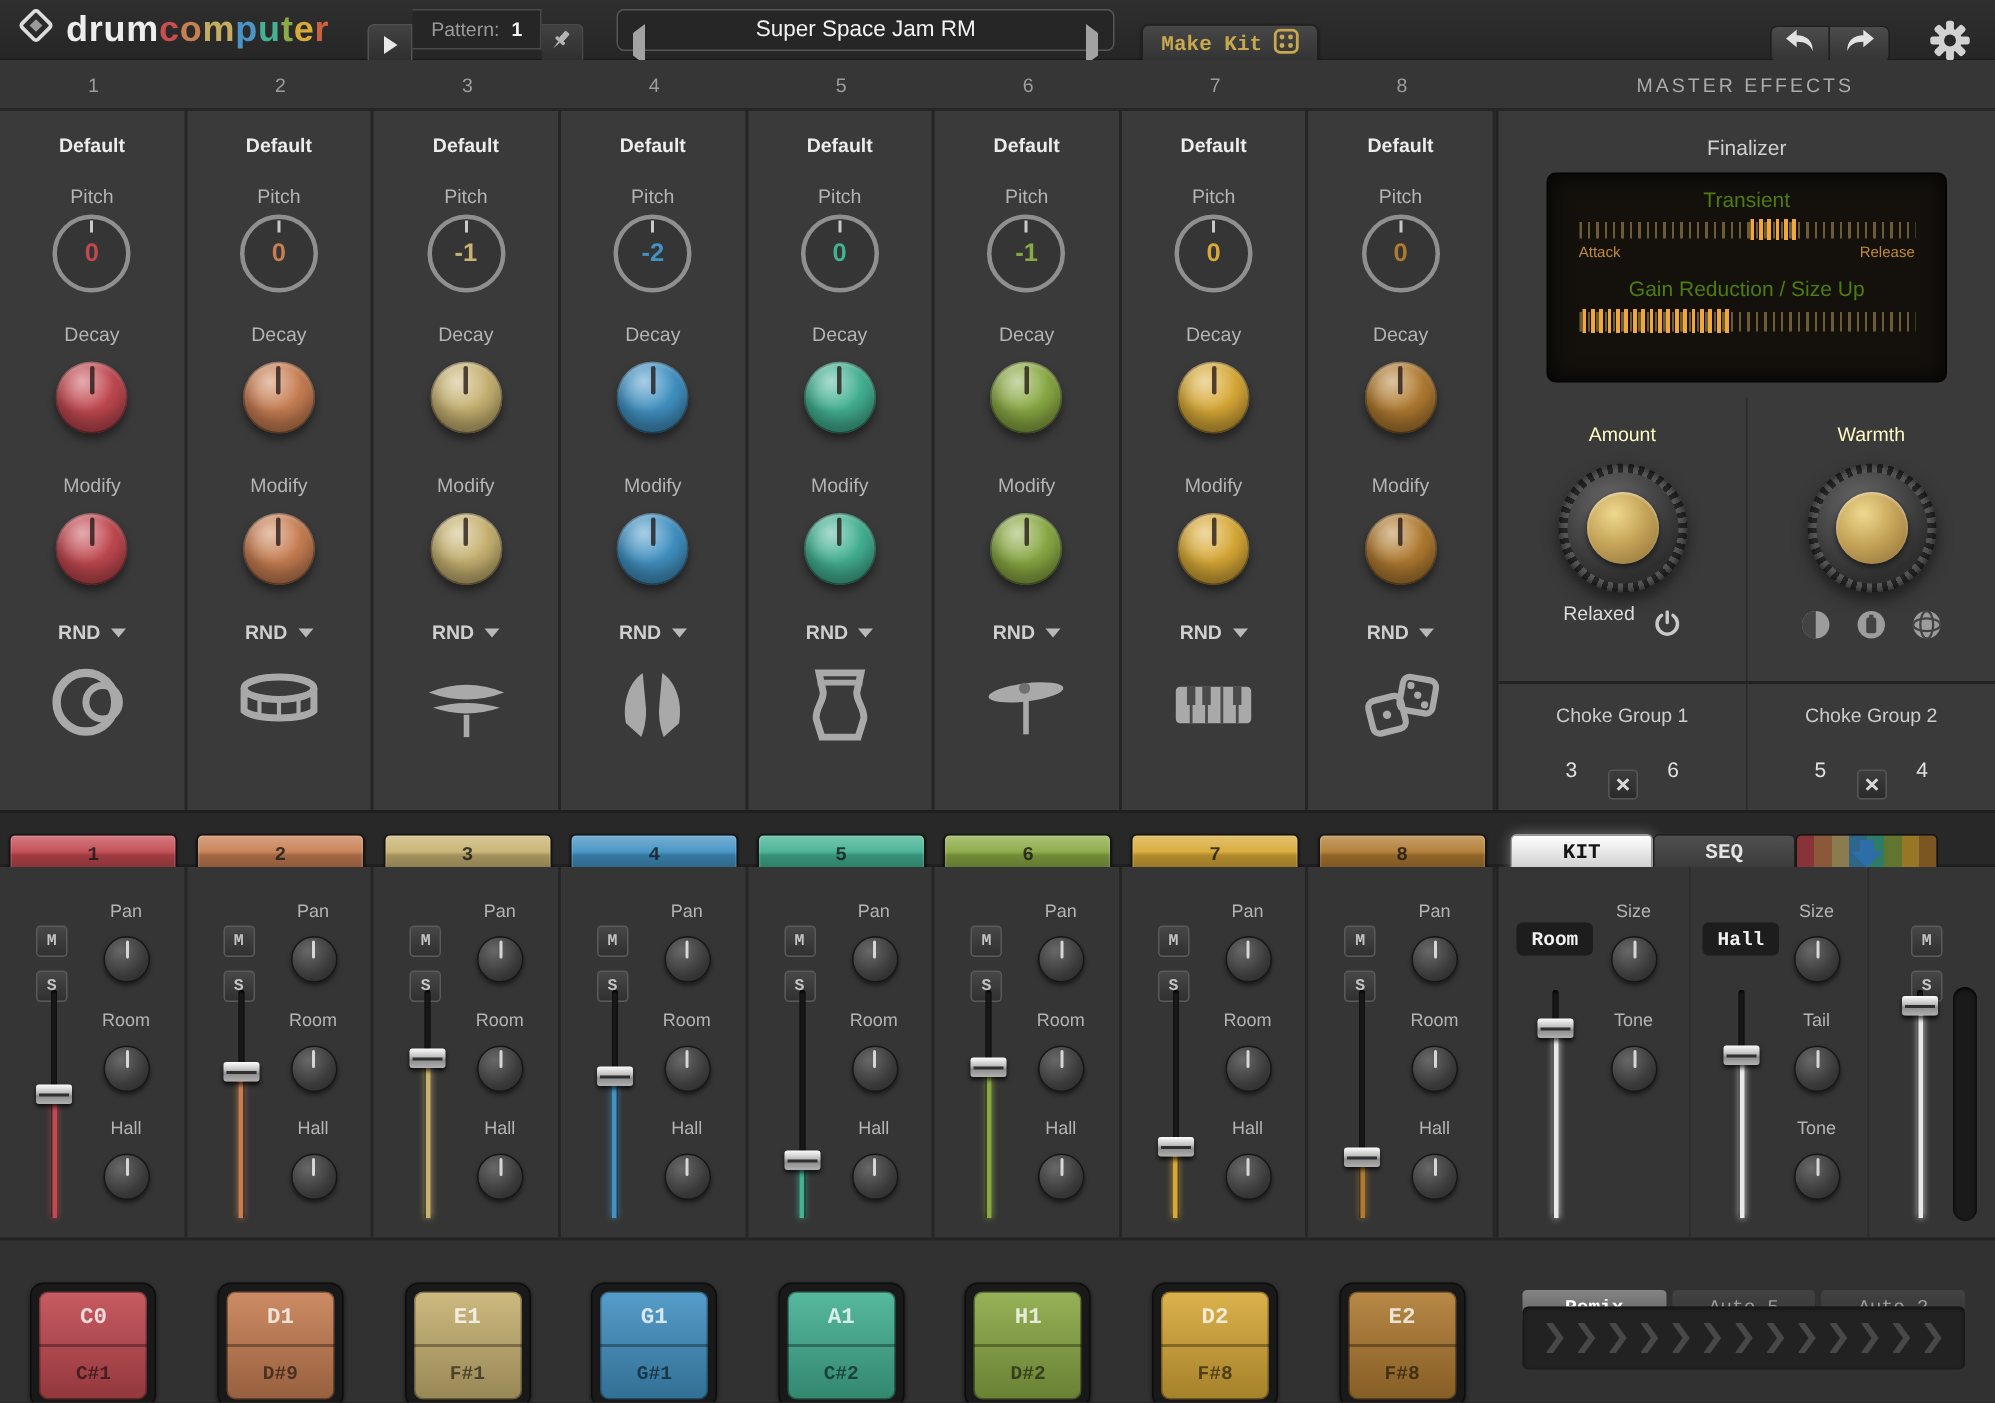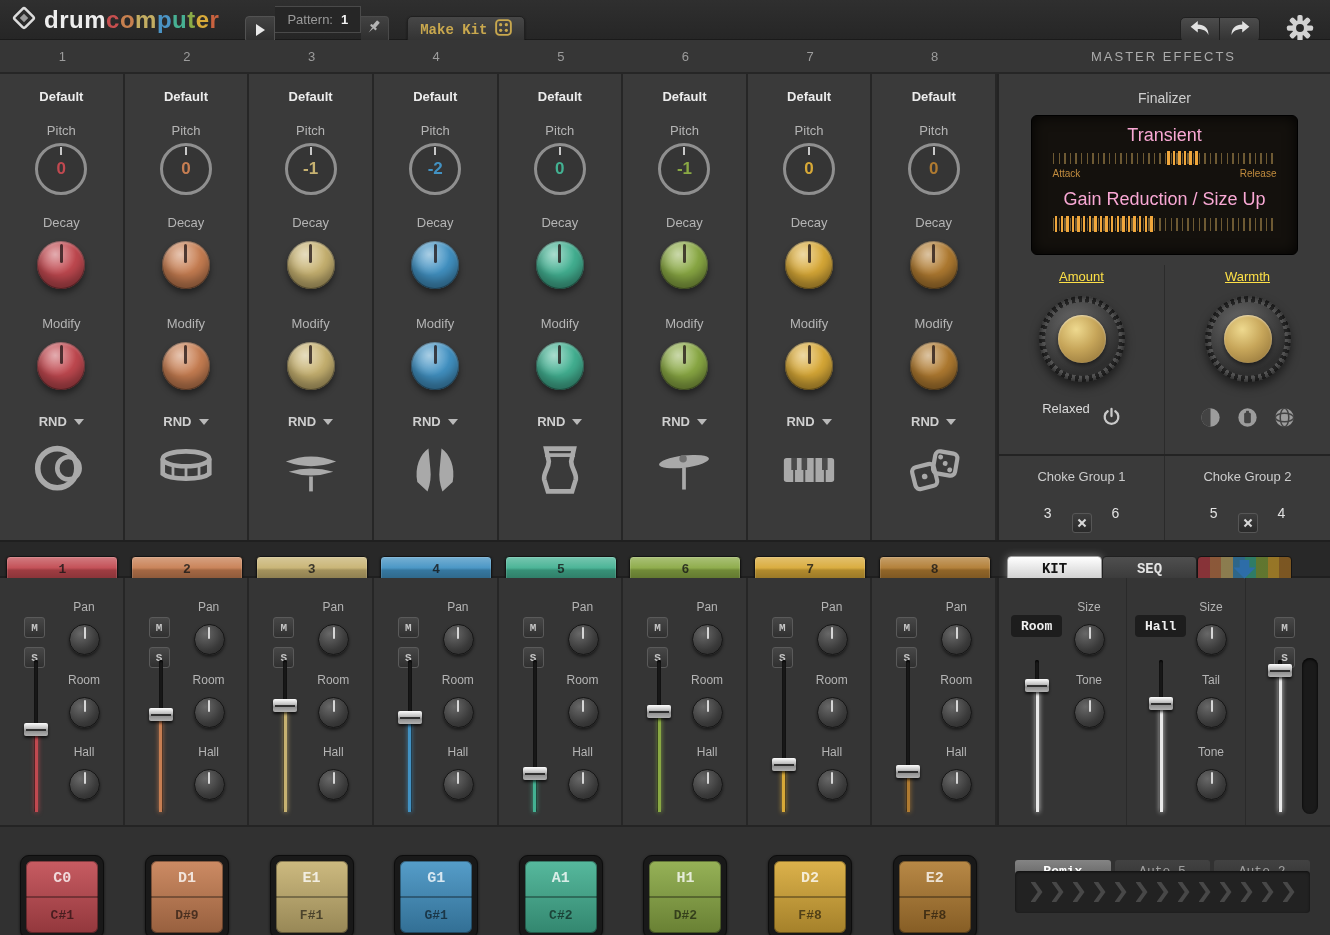--- a/index.html
+++ b/index.html
@@ -58,32 +58,32 @@
 .cknob::after{content:"";position:absolute;top:3px;left:50%;width:3px;height:19px;margin-left:-1.5px;background:rgba(28,16,16,.75);border-radius:2px;}
 .rnd{margin-top:24px;display:flex;align-items:center;gap:7px;color:#cfcfcf;font-weight:bold;font-size:13px;cursor:pointer;}
 .tri-down{width:0;height:0;border-left:5px solid transparent;border-right:5px solid transparent;border-top:6px solid #b9b9b9;}
 .inst-icon{margin-top:12px;width:64px;height:58px;display:flex;align-items:center;justify-content:center;cursor:pointer;}
 
 
 .fx-panel{border-left:2px solid #232323;display:flex;flex-direction:column;background:#3a3a3a;}
 .fx-top{height:380px;flex:0 0 380px;display:flex;flex-direction:column;}
 .fin-title{margin-top:16px;text-align:center;font-size:14px;color:#cfcfcf;}
 .screen{width:267px;height:140px;margin:9px auto 0;background:#14110d;border-radius:6px;border:1px solid #000;box-shadow:inset 0 0 14px rgba(0,0,0,.9);padding-top:9px;}
-.screen-label{text-align:center;font-size:18px;color:#f9a8d4;}
+.screen-label{text-align:center;font-size:14px;color:#4d7c0f;}
 .ruler{position:relative;width:224px;margin:7px auto 0;height:11px;background:repeating-linear-gradient(90deg,#6e5a33 0 1.5px,transparent 1.5px 5.6px);}
 .ruler .active{position:absolute;top:-2px;bottom:-1px;background:repeating-linear-gradient(90deg,var(--accent,#f0a73c) 0 2.5px,transparent 2.5px 5.6px);}
 .r1 .active{left:51%;width:15%;}
 .r2 .active{left:1%;width:45%;}
 .ar-row{width:224px;margin:4px auto 0;display:flex;justify-content:space-between;font-size:10px;color:#c08b3e;}
 .gain-label{margin-top:10px;}
 .r2{margin-top:8px;height:13px;}
 .fx-split{flex:1;display:flex;margin-top:10px;}
 .fx-col{flex:1;position:relative;display:flex;flex-direction:column;align-items:center;}
 .fx-col.warm{border-left:1px solid #2b2b2b;}
-.fx-label{margin-top:4px;font-size:13px;color:#fde047;text-decoration:underline;}
+.fx-label{margin-top:17px;font-size:13px;color:#fef9c3;}
 .bigknob{position:relative;margin-top:12px;width:86px;height:86px;border-radius:50%;background:#3a3a3a;background-image:repeating-conic-gradient(#585858 0deg 5deg,#262626 5deg 10deg);box-shadow:0 5px 10px rgba(0,0,0,.5),inset 0 0 6px rgba(0,0,0,.8);cursor:pointer;}
 .bigknob::before{content:"";position:absolute;top:6px;left:6px;right:6px;bottom:6px;border-radius:50%;background:radial-gradient(circle at 40% 30%, #6a6a6a, #2e2e2e 72%);}
 .bigknob::after{content:"";position:absolute;top:19px;left:19px;right:19px;bottom:19px;border-radius:50%;background:radial-gradient(circle at 38% 30%, #eed98f, #c7a65a 45%, #8a6c34 100%);box-shadow:0 2px 5px rgba(0,0,0,.6),inset 0 1px 2px rgba(255,255,255,.5);}
 .fx-bottom{position:absolute;bottom:24px;display:flex;align-items:center;gap:12px;}
 .mode-label{font-size:13px;color:#dadada;cursor:pointer;}
 .fx-icons{position:absolute;bottom:22px;display:flex;gap:16px;}
 .fxi{display:flex;}
 
 
 .choke{height:88px;flex:0 0 88px;border-top:2px solid #232323;display:flex;}
@@ -206,20 +206,25 @@
     </div>
     <button class="pin-btn">
         <span><svg width="15" height="17" viewBox="0 0 20 22">
             <g fill="#b5b5b5" transform="rotate(42 10 9)">
               <rect x="7.5" y="1" width="5" height="9" rx="1"></rect>
               <rect x="5" y="9.5" width="10" height="3" rx="1"></rect>
               <path d="M9 12.5 h2 l-1 8 z"></path>
             </g>
           </svg></span>
       </button>
+    <div class="song-box">
+      <button><span class="tri-l"></span></button>
+      <span class="song-title">Super Space Jam RM</span>
+      <button><span class="tri-r"></span></button>
+    </div>
     <button class="makekit-btn">
       <span>Make Kit</span>
       <span><svg width="17" height="17" viewBox="0 0 18 18">
             <rect x="1.2" y="1.2" width="15.6" height="15.6" rx="3.5" fill="none" stroke="#c9a84e" stroke-width="2"></rect>
             <circle cx="6" cy="6" r="1.7" fill="#c9a84e"></circle>
             <circle cx="12" cy="6" r="1.7" fill="#c9a84e"></circle>
             <circle cx="6" cy="12" r="1.7" fill="#c9a84e"></circle>
             <circle cx="12" cy="12" r="1.7" fill="#c9a84e"></circle>
           </svg></span>
     </button>

